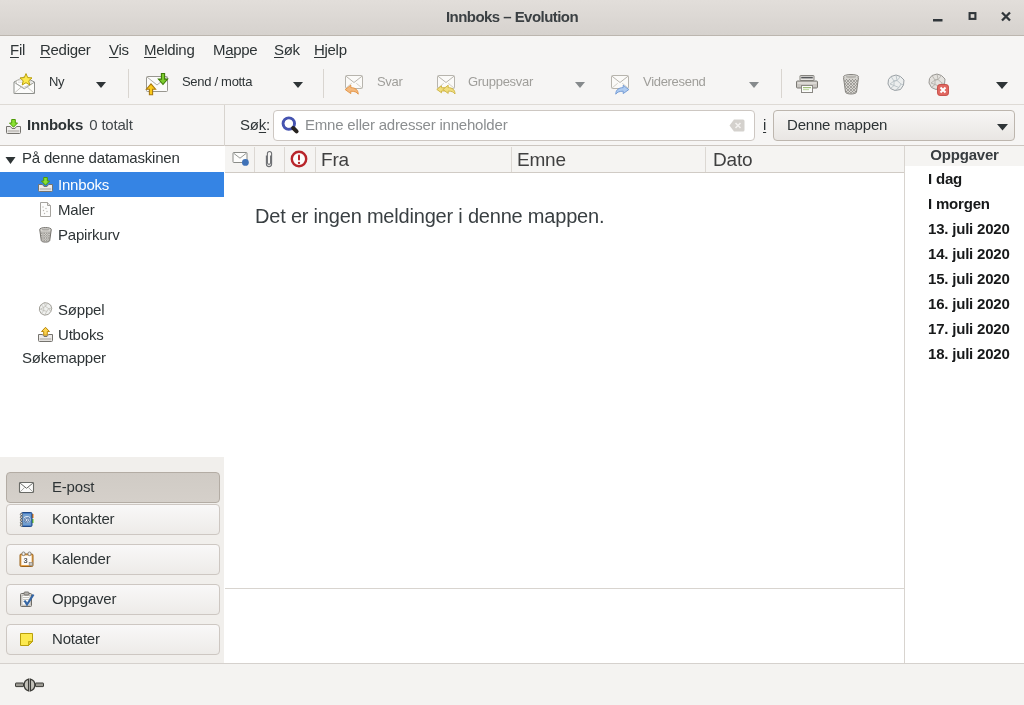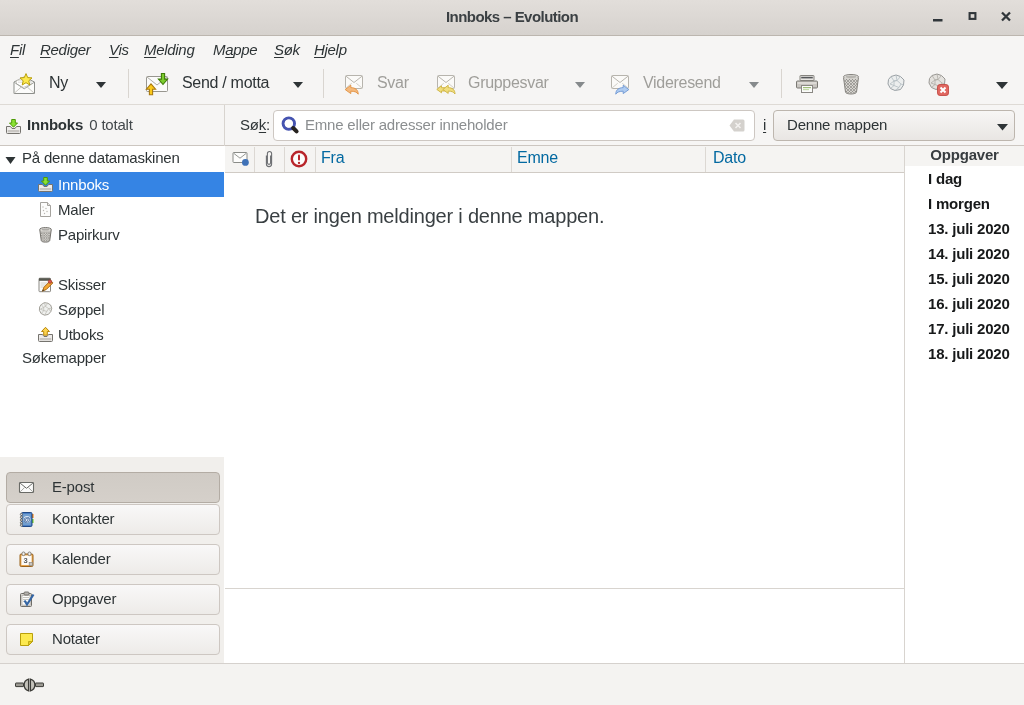--- a/index.html
+++ b/index.html
@@ -7,28 +7,28 @@
 body { font-family:"Liberation Sans", sans-serif; font-size:15px; color:#2e3436; background:#fff; position:relative; }
 .abs { position:absolute; }
 
 
 #titlebar { left:0; top:0; width:1024px; height:36px;
   background:linear-gradient(#e2deda,#d6d2ce);
   border-bottom:1px solid #bcb6af; }
 #title { width:100%; text-align:center; top:8px; font-weight:bold; font-size:15px; color:#3b4043; letter-spacing:-0.55px; }
 
 
-#menubar { left:0; top:36px; width:1024px; height:27px; background:#f6f5f4;font-style:italic; }
+#menubar { left:0; top:36px; width:1024px; height:27px; background:#f6f5f4; }
 .menuitem { position:absolute; top:5px; font-size:15px; letter-spacing:-0.3px; }
 .menuitem u { text-decoration-thickness:1px; text-underline-offset:2px; }
 
 
 #toolbar { left:0; top:63px; width:1024px; height:42px; background:#f6f5f4; border-bottom:1px solid #dedad5; }
 .tbsep { position:absolute; top:6px; width:1px; height:29px; background:#d9d5d0; }
-.tbtxt { position:absolute; top:11px; font-size:16px; letter-spacing:-0.3px; color:#2e3436; }
+.tbtxt { position:absolute; top:11px; font-size:13px; letter-spacing:-0.3px; color:#2e3436; }
 .tbtxt.dis { color:#9f9e9a; }
 .tbarrow { position:absolute; }
 .icon24 { position:absolute; top:9px; width:24px; height:24px; }
 
 
 #band { left:0; top:105px; width:1024px; height:41px; background:#f6f5f4; border-bottom:1px solid #ccc6c0; }
 #bandsep { left:224px; top:105px; width:1px; height:41px; background:#d8d4cf; }
 #mainsep { left:904px; top:146px; width:1px; height:517px; background:#d8d4cf; }
 
 
@@ -43,21 +43,21 @@
 .swbtn { position:absolute; left:6px; width:214px; height:31px; border:1px solid #cdc7c2; border-radius:4px;
   background:linear-gradient(#f9f8f8,#edebe8); }
 .swbtn.active { background:linear-gradient(#d0cbc5,#d5d0ca); border-color:#b3aca4;margin-top:8px; }
 .swbtn .lbl { position:absolute; left:45px; top:5px; letter-spacing:-0.2px; }
 .swbtn .sicon { position:absolute; left:11px; top:6px; width:17px; height:17px; }
 
 
 #main { left:225px; top:146px; width:679px; height:517px; background:#fff; }
 #listheader { position:absolute; left:0; top:0; width:679px; height:27px; background:#f5f4f2; border-bottom:1px solid #d0cbc5; }
 .colsep { position:absolute; top:1px; width:1px; height:25px; background:#dcd8d3; }
-.coltxt { position:absolute; top:3px; font-size:16px; letter-spacing:-0.2px; color:#0369a1; }
+.coltxt { position:absolute; top:3px; font-size:19px; letter-spacing:-0.2px; color:#404040; }
 #emptymsg { position:absolute; left:30px; top:59px; font-size:20px; color:#393f42; letter-spacing:-0.2px; }
 #splitline { position:absolute; left:0; top:442px; width:679px; height:1px; background:#d8d4cf; }
 
 
 #tasks { left:905px; top:146px; width:119px; height:517px; background:#fff; }
 #taskhdr { position:absolute; left:0; top:0; width:119px; height:20px; background:#f5f4f2; font-weight:bold; text-align:center; font-size:15px; letter-spacing:-0.2px; color:#383d40; }
 .taskrow { position:absolute; left:23px; font-weight:bold; font-size:15px; letter-spacing:-0.2px; color:#17191a; }
 
 
 #statusbar { left:0; top:663px; width:1024px; height:42px; background:#f4f3f1; border-top:1px solid #d5d1cd; }
@@ -235,31 +235,20 @@
 <path d="M10.5 1.5 V4.5 H13.5" fill="#e8e6e2" stroke="#a5a39e" stroke-width="1"></path>
 <g fill="#b9b7b2">
           <circle cx="6" cy="6" r="0.7"></circle>
           <circle cx="9" cy="7.5" r="0.7"></circle>
           <circle cx="6.5" cy="9.5" r="0.7"></circle>
           <circle cx="10" cy="10.5" r="0.7"></circle>
           <circle cx="7.5" cy="12.5" r="0.7"></circle>
         </g>
       </svg>
       <span class="lbl">Maler</span>
-  </div>
-  <div class="trow" style="top:126px">
-    <svg class="ticon" viewBox="0 0 17 17" id="ic-draft">
-<rect x="2" y="2.2" width="11.5" height="13.5" rx="0.8" fill="#fcfcfb" stroke="#8a8883" stroke-width="1"></rect>
-<rect x="2" y="2.2" width="11.5" height="2.6" fill="#56584f"></rect>
-<path d="M3.5 7 H12 M3.5 9 H12 M3.5 11 H9" stroke="#c6c4be" stroke-width="0.8"></path>
-<path d="M14.8 4.2 L8.2 10.8 L6.5 14.8 L10.5 13.1 L17.1 6.5 Z" transform="translate(-1.2,0.4)" fill="#f5a833" stroke="#9c5f11" stroke-width="0.9"></path>
-<circle cx="13" cy="5.6" r="1.7" fill="#e05a4e" stroke="#9c352c" stroke-width="0.7"></circle>
-<path d="M6.5 14.8 L7.3 12.9 L8.4 14 Z" transform="translate(-1.2,0.4)" fill="#3d3e38"></path>
-      </svg>
-      <span class="lbl">Skisser</span>
   </div>
   <div class="trow" style="top:151px">
     <svg class="ticon" viewBox="0 0 17 17" id="ic-junk-s">
 <path d="M4.2 3.6 L7.4 1.6 L10.8 2.2 L13.6 4 L14.8 7.2 L13.8 10.6 L11.4 13.4 L7.6 14.2 L4.2 12.6 L2.4 9.4 L2.6 6 Z" fill="#eff0ee" stroke="#98968f" stroke-width="0.9"></path>
 <path d="M4.2 3.6 L6.6 6.4 L3.4 8.2 M7.4 1.6 L8.4 5.4 L6.6 6.4 M10.8 2.2 L8.4 5.4 L11.6 7.6 M13.8 10.6 L11.6 7.6 L9.8 10.4 M7.6 14.2 L9.8 10.4 M4.2 12.6 L6.8 9.6 L3.4 8.2 M6.8 9.6 L9.8 10.4 M6.8 9.6 L6.6 6.4 M14.8 7.2 L11.6 7.6" fill="none" stroke="#b5b3ac" stroke-width="0.65"></path>
       </svg>
       <span class="lbl">Søppel</span>
   </div>
   <div class="trow" style="top:176px">
     <svg class="ticon" viewBox="0 0 17 17" id="ic-outbox">

